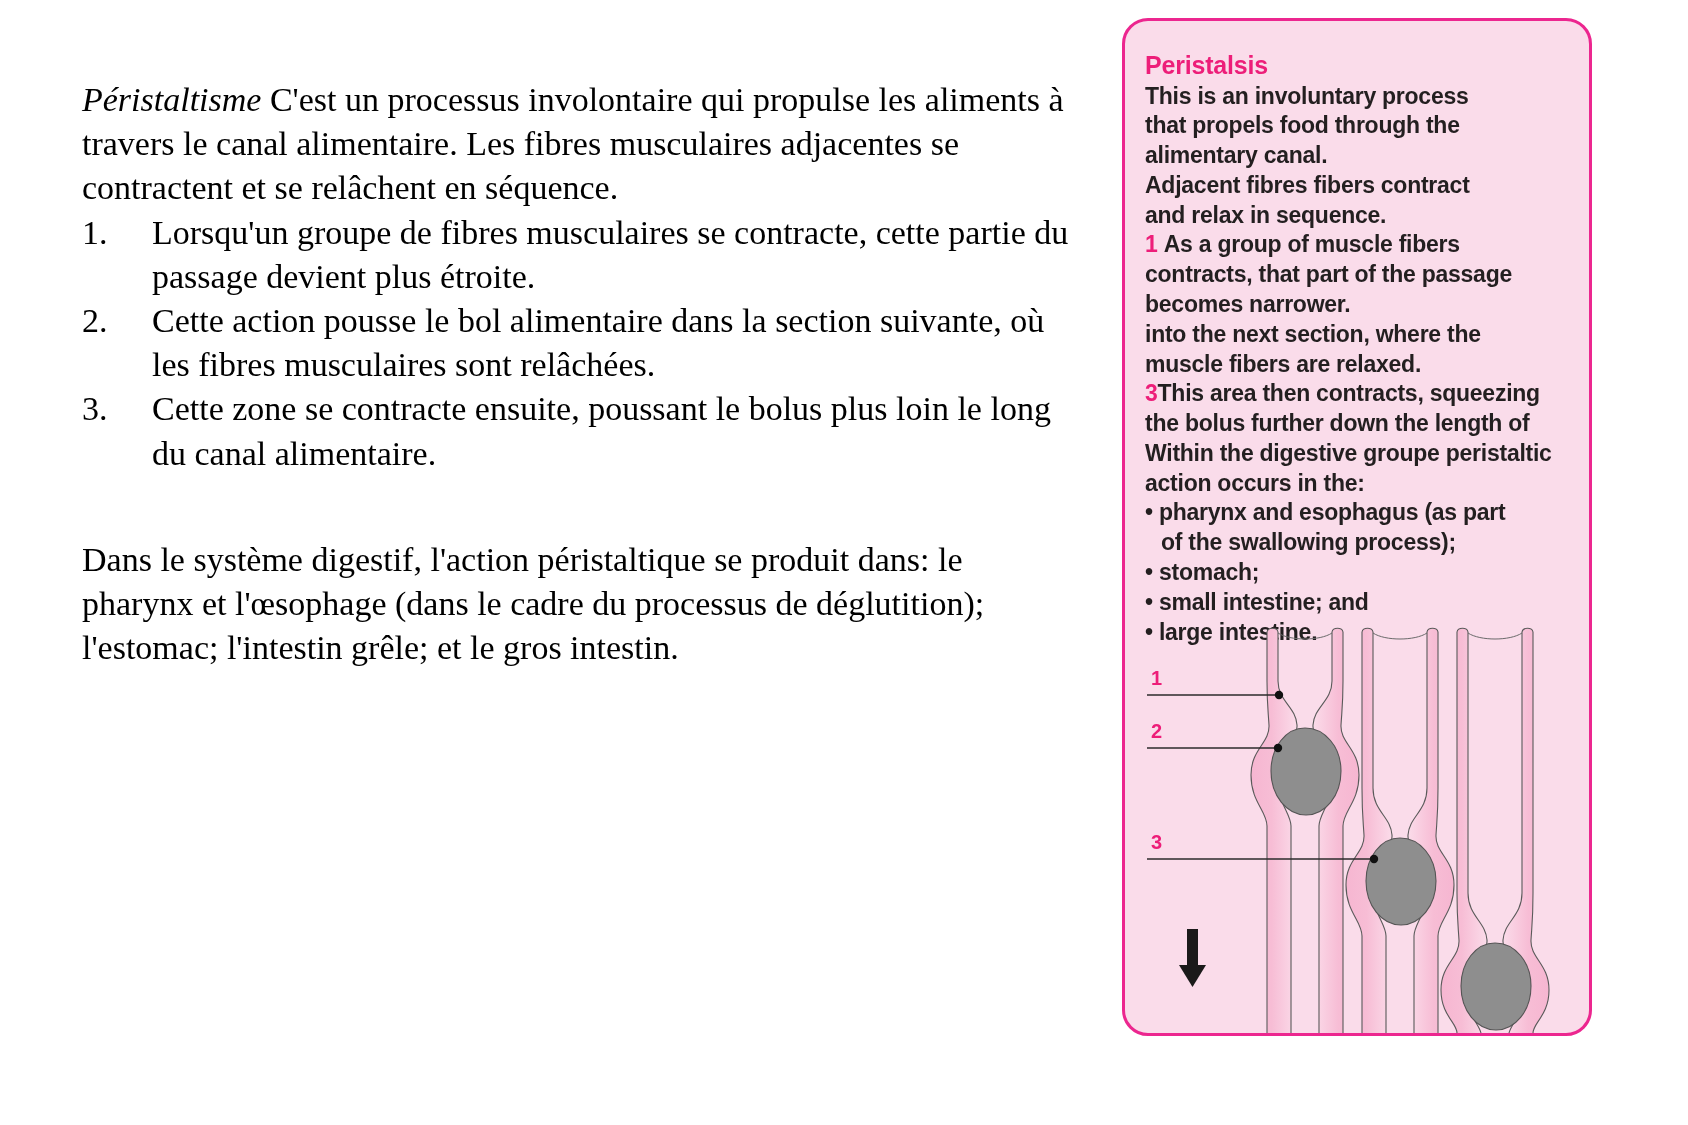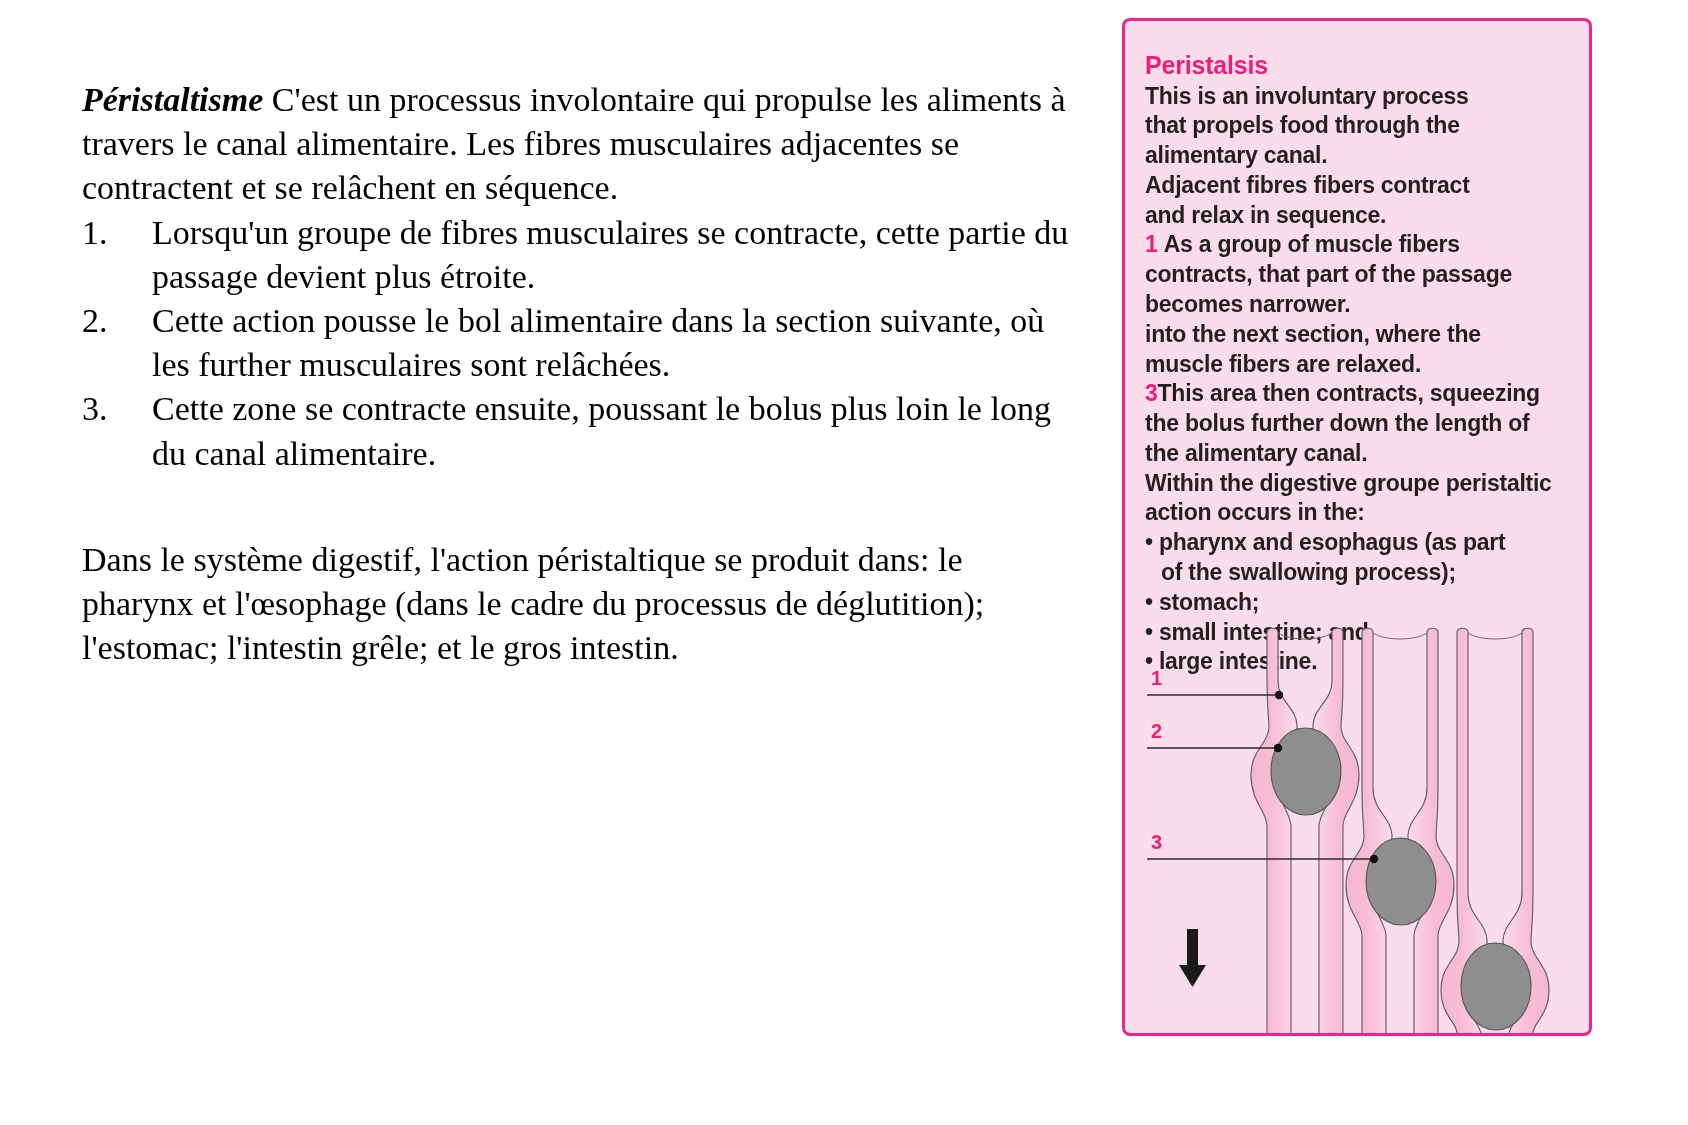--- a/index.html
+++ b/index.html
@@ -25,21 +25,21 @@
 
   .body-paragraph {
     font-family: "Liberation Serif", serif;
     font-size: 34px;
     line-height: 1.30;
     color: #000000;
     margin: 0;
   }
 
   .lead-term {
-    font-weight: bold;
+    font-weight: normal;
     font-style: italic;
   }
 
   #numbered-list {
     list-style: none;
     margin: 0;
     padding: 0;
   }
   #numbered-list li {
     position: relative;
@@ -63,21 +63,21 @@
 
   
   #pink-panel {
     position: absolute;
     left: 1122px;
     top: 18px;
     width: 470px;
     height: 1018px;
     background: #fadcea;
     border: 3px solid #ec268f;
-    border-radius: 8px;
+    border-radius: 26px;
     box-sizing: border-box;
     overflow: hidden;
   }
 
   #panel-text-block {
     position: absolute;
     left: 20px;
     top: 30px;
     width: 452px;
   }
@@ -133,21 +133,21 @@
 
   <p class="body-paragraph"><span class="lead-term">Péristaltisme</span><span> C'est un processus involontaire qui propulse les aliments à travers le canal alimentaire. Les fibres musculaires adjacentes se contractent et se relâchent en séquence.</span></p>
 
   <ol id="numbered-list">
     <li>
       <span class="li-marker">1.</span>
       <span>Lorsqu'un groupe de fibres musculaires se contracte, cette partie du passage devient plus étroite.</span>
     </li>
     <li>
       <span class="li-marker">2.</span>
-      <span>Cette action pousse le bol alimentaire dans la section suivante, où les further musculaires sont relâchées.</span>
+      <span>Cette action pousse le bol alimentaire dans la section suivante, où les fibres musculaires sont relâchées.</span>
     </li>
     <li>
       <span class="li-marker">3.</span>
       <span>Cette zone se contracte ensuite, poussant le bolus plus loin le long du canal alimentaire.</span>
     </li>
   </ol>
 
   <p class="body-paragraph" id="closing-paragraph">Dans le système digestif, l'action péristaltique se produit dans: le pharynx et l'œsophage (dans le cadre du processus de déglutition); l'estomac; l'intestin grêle; et le gros intestin.</p>
 </div>
 
@@ -164,21 +164,20 @@
 
     <div class="panel-line"><span class="step-num">1</span>&nbsp;<span>As a group of muscle fibers</span></div>
     <div class="panel-line"><span>contracts, that part of the passage</span></div>
     <div class="panel-line"><span>becomes narrower.</span></div>
 
     <div class="panel-line"><span>into the next section, where the</span></div>
     <div class="panel-line"><span>muscle fibers are relaxed.</span></div>
 
     <div class="panel-line"><span class="step-num">3</span><span>This area then contracts, squeezing</span></div>
     <div class="panel-line"><span>the bolus further down the length of</span></div>
-    <div class="panel-line"><span>the alimentary canal.</span></div>
 
     <div class="panel-line"><span>Within the digestive groupe peristaltic</span></div>
     <div class="panel-line"><span>action occurs in the:</span></div>
 
     <div class="panel-line bullet-line"><span>• pharynx and esophagus (as part</span></div>
     <div class="panel-line bullet-cont"><span>of the swallowing process);</span></div>
     <div class="panel-line bullet-line"><span>• stomach;</span></div>
     <div class="panel-line bullet-line"><span>• small intestine; and</span></div>
     <div class="panel-line bullet-line"><span>• large intestine.</span></div>
   </div>

